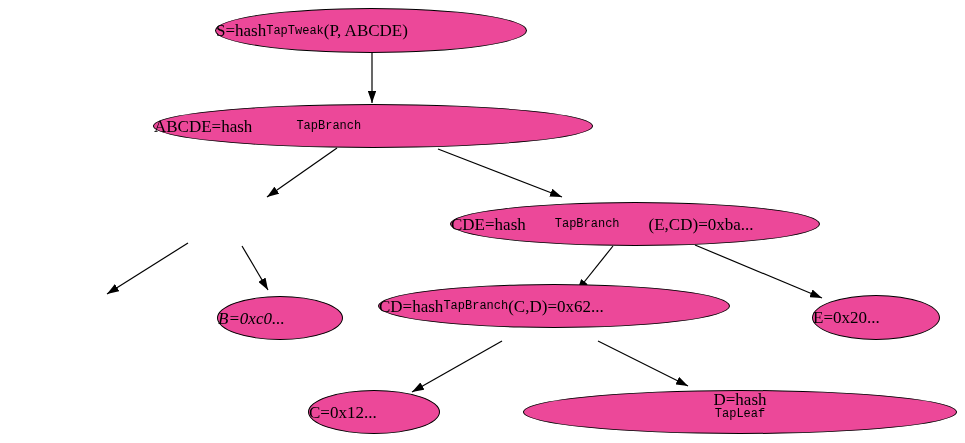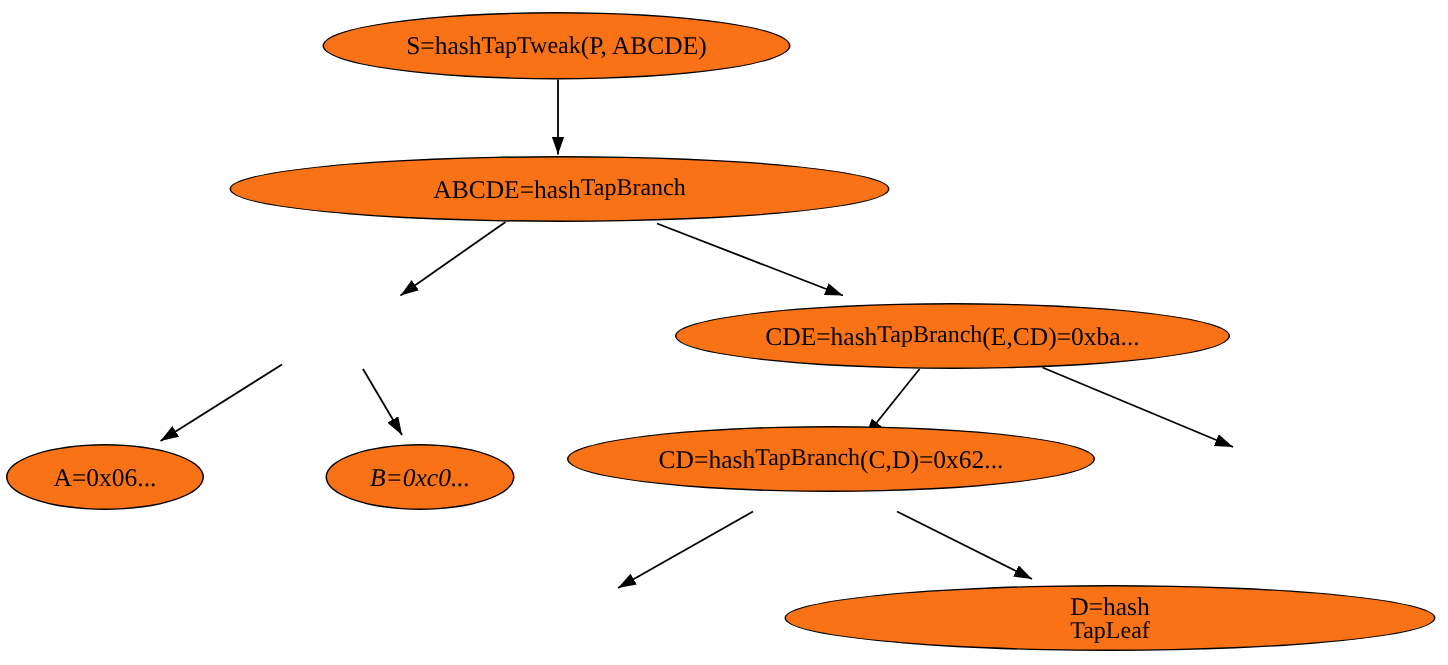--- a/index.html
+++ b/index.html
@@ -25,38 +25,39 @@
   }
   .edges-layer line {
     stroke: #000000;
     stroke-width: 1.2;
   }
   .node {
     position: absolute;
     box-sizing: border-box;
     border: 1.3px solid #000000;
     border-radius: 50%;
-    background: #f97316;
+    background: #ec4899;
     display: flex;
     align-items: center;
-    justify-content: center;
+    justify-content: flex-start;
     font-size: 17px;
     white-space: nowrap;
     line-height: 1;
   }
   .node sub {
-    font-size: 16px;
+    font-size: 12px;
     line-height: 1;
     vertical-align: -0.35em;
+    font-family: Liberation Mono, monospace;
   }
   
   #node-s     { left: 215px; top:   8px; width: 312px; height: 45px; }
-  #node-abcde { left: 153px; top: 104px; width: 440px; height: 44px; }
+  #node-abcde { left: 153px; top: 104px; width: 440px; height: 44px; gap: 44px; }
   #node-ab    { left: 155px; top: 202px; width: 143px; height: 44px; }
-  #node-cde   { left: 450px; top: 202px; width: 370px; height: 44px; }
+  #node-cde   { left: 450px; top: 202px; width: 370px; height: 44px; gap: 29px; }
   #node-a     { left:   4px; top: 296px; width: 132px; height: 44px; }
   #node-b     { left: 217px; top: 296px; width: 126px; height: 44px; font-style: italic; }
   #node-cd    { left: 378px; top: 284px; width: 352px; height: 44px; }
   #node-e     { left: 812px; top: 295px; width: 128px; height: 45px; }
   #node-c     { left: 308px; top: 390px; width: 132px; height: 44px; }
   #node-d     { left: 523px; top: 390px; width: 434px; height: 44px; flex-direction: column; }
 </style>
 </head>
 <body>
 
@@ -90,34 +91,37 @@
       <sub>TapBranch</sub>
   </div>
 
 
   <div class="node" id="node-cde">
     <span>CDE=hash</span>
       <sub>TapBranch</sub>
       <span>(E,CD)=0xba...</span>
   </div>
 
-  <div class="node" id="node-a">
-    <span>A=0x06...</span>
-  </div>
 
   <div class="node" id="node-b">
     <span>B=0xc0...</span>
   </div>
 
   <div class="node" id="node-cd">
     <span>CD=hash</span>
       <sub>TapBranch</sub>
       <span>(C,D)=0x62...</span>
   </div>
 
+  <div class="node" id="node-e">
+    <span>E=0x20...</span>
+  </div>
 
+  <div class="node" id="node-c">
+    <span>C=0x12...</span>
+  </div>
 
   <div class="node" id="node-d">
     <span>D=hash</span>
       <sub>TapLeaf</sub>
   </div>
 
 </div>
 
 </body></html>

